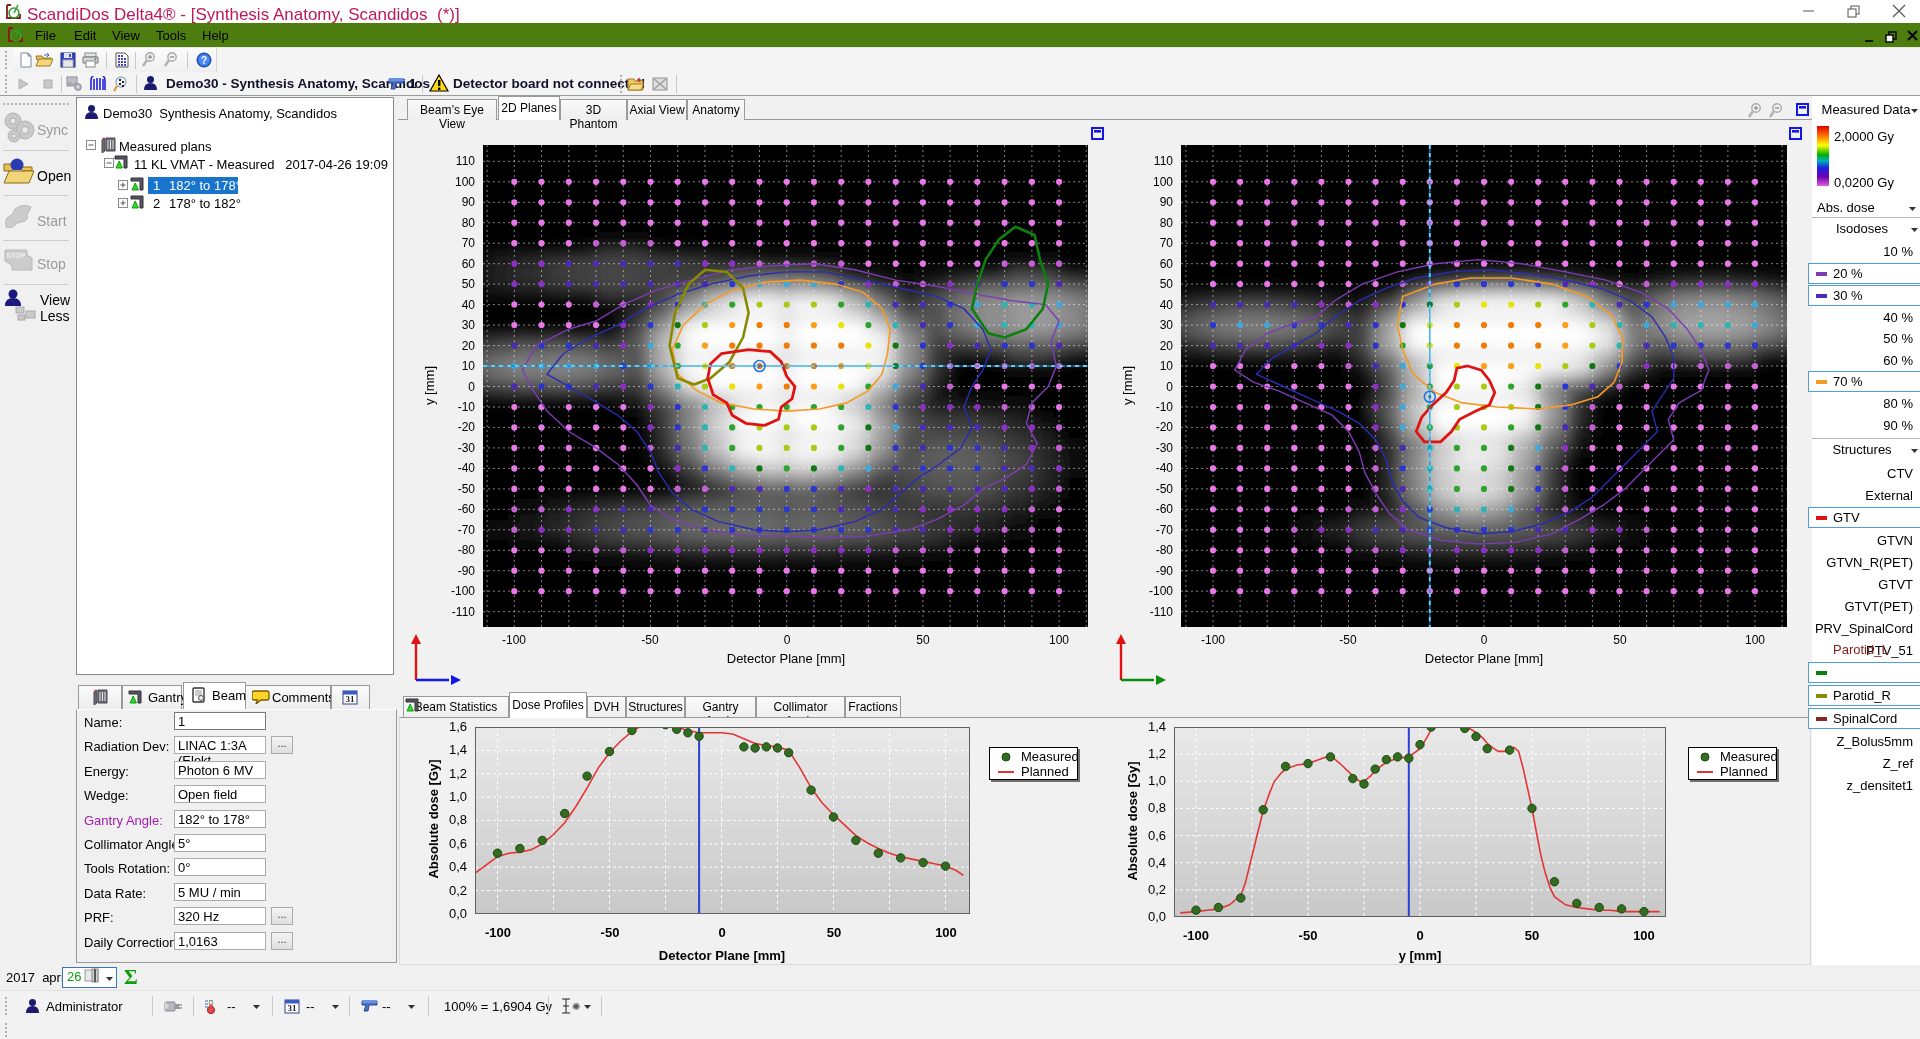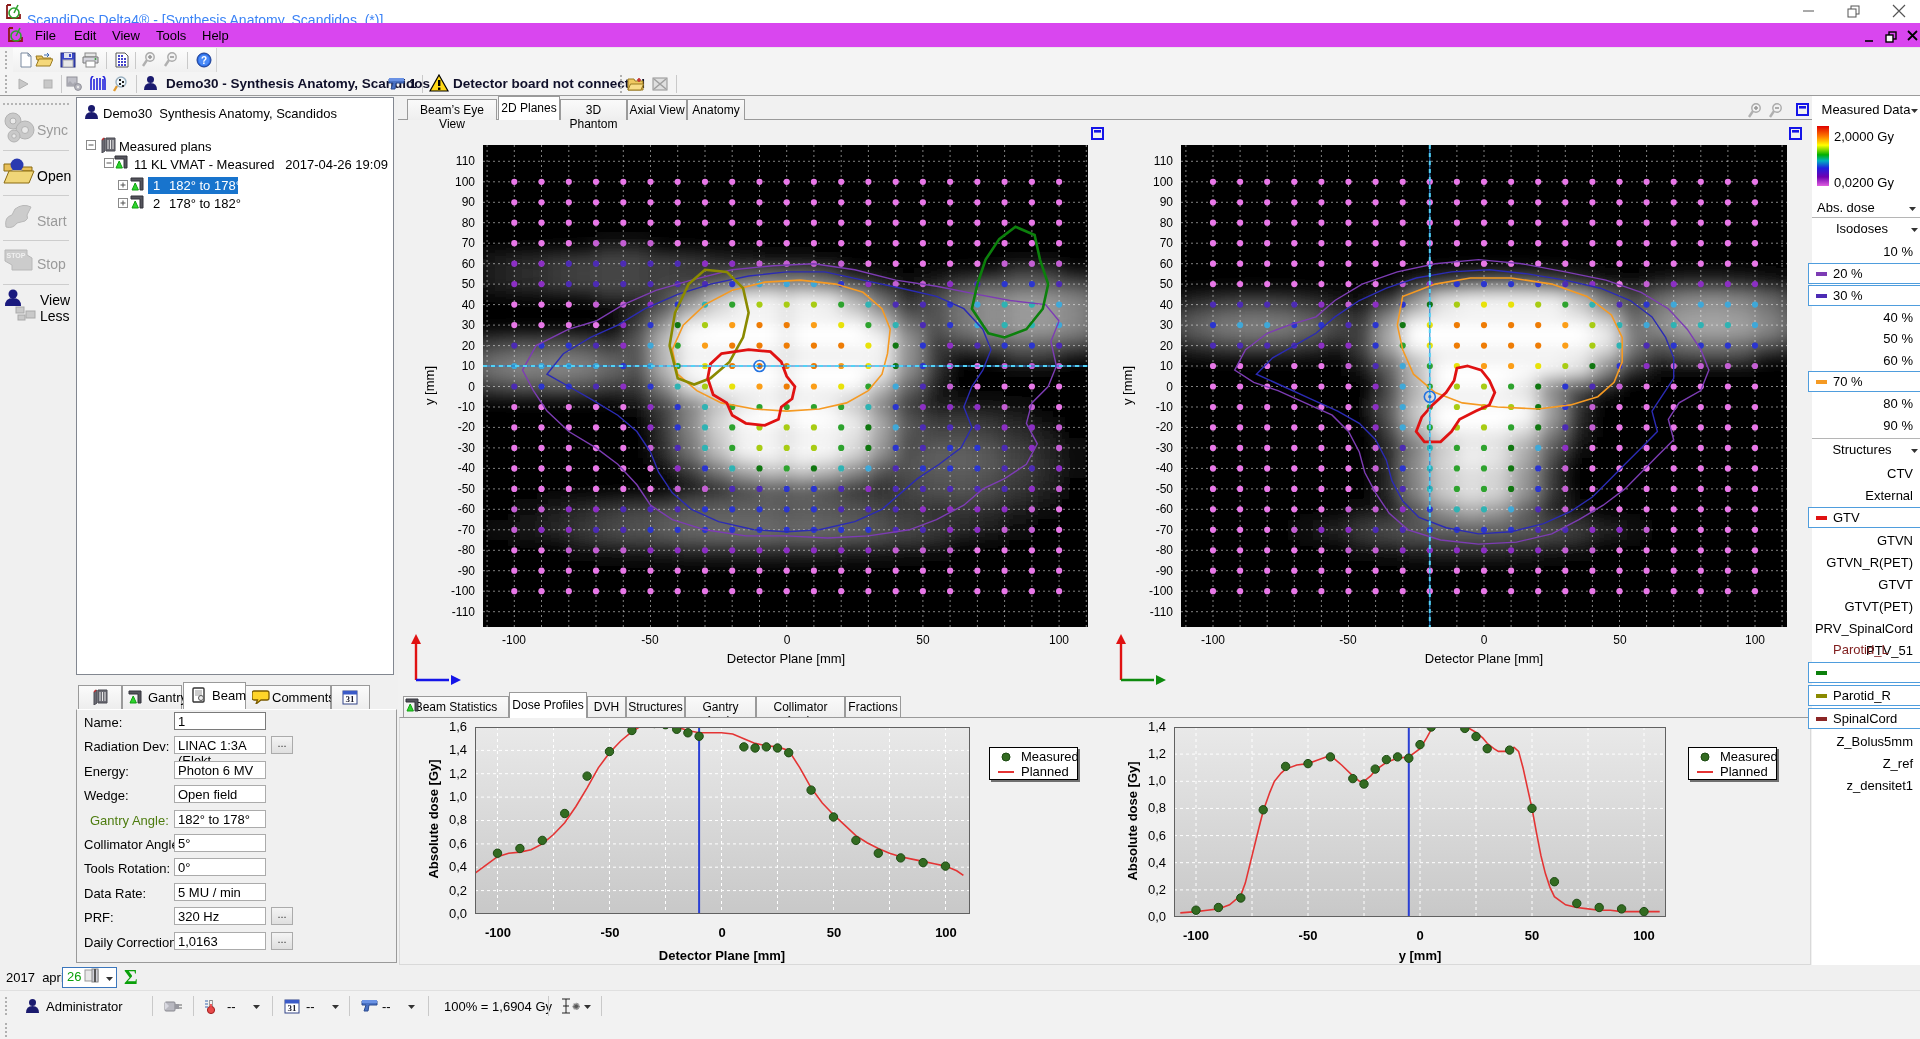--- a/index.html
+++ b/index.html
@@ -1,27 +1,27 @@
 <!DOCTYPE html>
 <html><head><meta charset="utf-8"><style>*{margin:0;padding:0;box-sizing:border-box}body{width:1920px;height:1039px;font-family:"Liberation Sans",sans-serif;font-size:13px;background:#f0f0f0;position:relative;overflow:hidden}.abs{position:absolute}.vsep{position:absolute;width:1px;background:#c9c9c9}.fld{position:absolute;height:18px;border:1px solid #ababab;background:#fff;font-size:13px;padding:1px 3px;color:#000}.dots{position:absolute;width:3px;border-left:2px dotted #b0b0b0;height:18px}</style></head><body>
 <div class="abs" style="left:0;top:0;width:1920px;height:23px;background:#ffffff">
     <div class="abs" style="left:5px;top:3px"><svg width="17" height="17" viewBox="0 0 17 17" style="" xmlns="http://www.w3.org/2000/svg">
         <path d="M2 2 h4 M2 2 v13 h13 v-4" stroke="#8b1a1a" stroke-width="1.8" fill="none"></path>
         <circle cx="9" cy="10" r="5" fill="none" stroke="#2ea12e" stroke-width="1.6"></circle>
         <line x1="9" y1="10" x2="13" y2="2" stroke="#2ea12e" stroke-width="1.6"></line>
       </svg></div>
-    <div class="abs" style="left:27px;top:12px;font-size:14px;color:#3b82f6">ScandiDos Delta4® - [Synthesis Anatomy, Scandidos&nbsp; (*)]</div>
+    <div class="abs" style="left:27px;top:5px;font-size:17px;color:#be185d">ScandiDos Delta4® - [Synthesis Anatomy, Scandidos&nbsp; (*)]</div>
     <svg class="abs" style="left:1795px;top:0" width="125" height="22">
       <line x1="8" y1="11" x2="19" y2="11" stroke="#555"></line>
       <rect x="56" y="6" width="8" height="8" fill="none" stroke="#555"></rect>
       <rect x="53" y="9" width="8" height="8" fill="#fff" stroke="#555"></rect>
       <path d="M98 5 l12 12 M110 5 l-12 12" stroke="#555" stroke-width="1.2"></path>
     </svg>
   </div>
-<div class="abs" style="left:0;top:23px;width:1920px;height:24px;background:#d946ef">
+<div class="abs" style="left:0;top:23px;width:1920px;height:24px;background:#4d7c0f">
     <div class="abs" style="left:7px;top:3px"><svg width="17" height="17" viewBox="0 0 17 17" style="" xmlns="http://www.w3.org/2000/svg">
         <path d="M2 2 h4 M2 2 v13 h13 v-4" stroke="#8b1a1a" stroke-width="1.8" fill="none"></path>
         <circle cx="9" cy="10" r="5" fill="none" stroke="#2ea12e" stroke-width="1.6"></circle>
         <line x1="9" y1="10" x2="13" y2="2" stroke="#2ea12e" stroke-width="1.6"></line>
       </svg></div>
     <div class="abs" style="left:35px;top:5px;color:#000">File</div>
     <div class="abs" style="left:74px;top:5px;color:#000">Edit</div>
     <div class="abs" style="left:112px;top:5px;color:#000">View</div>
     <div class="abs" style="left:156px;top:5px;color:#000">Tools</div>
     <div class="abs" style="left:202px;top:5px;color:#000">Help</div>
@@ -289,21 +289,21 @@
     <div class="abs" style="left:0;top:27px;width:321px;height:254px;background:#f0f0f0;border:1px solid #9a9a9a;border-top:1px solid #fff"></div>
     <div class="abs" style="left:8px;top:33px;color:#000">Name:</div>
     <div class="fld" style="left:98px;top:30px;width:92px;border-color:#7a7a7a">1</div>
     <div class="abs" style="left:8px;top:57px;color:#000">Radiation Dev:</div>
     <div class="fld" style="left:98px;top:54px;width:92px;border-color:#ababab">LINAC 1:3A (Elekt</div>
     <div class="abs" style="left:195px;top:54px;width:22px;height:18px;background:linear-gradient(#f4f4f4,#dfdfdf);border:1px solid #ababab;text-align:center;color:#333;font-size:11px">...</div>
     <div class="abs" style="left:8px;top:82px;color:#000">Energy:</div>
     <div class="fld" style="left:98px;top:79px;width:92px;border-color:#ababab">Photon 6 MV</div>
     <div class="abs" style="left:8px;top:106px;color:#000">Wedge:</div>
     <div class="fld" style="left:98px;top:103px;width:92px;border-color:#ababab">Open field</div>
-    <div class="abs" style="left:14px;top:131px;color:#4d7c0f">Gantry Angle:</div>
+    <div class="abs" style="left:8px;top:131px;color:#a21caf">Gantry Angle:</div>
     <div class="fld" style="left:98px;top:128px;width:92px;border-color:#ababab">182° to 178°</div>
     <div class="abs" style="left:8px;top:155px;color:#000">Collimator Angle:</div>
     <div class="fld" style="left:98px;top:152px;width:92px;border-color:#ababab">5°</div>
     <div class="abs" style="left:8px;top:179px;color:#000">Tools Rotation:</div>
     <div class="fld" style="left:98px;top:176px;width:92px;border-color:#ababab">0°</div>
     <div class="abs" style="left:8px;top:204px;color:#000">Data Rate:</div>
     <div class="fld" style="left:98px;top:201px;width:92px;border-color:#ababab">5 MU / min</div>
     <div class="abs" style="left:8px;top:228px;color:#000">PRF:</div>
     <div class="fld" style="left:98px;top:225px;width:92px;border-color:#ababab">320 Hz</div>
     <div class="abs" style="left:195px;top:225px;width:22px;height:18px;background:linear-gradient(#f4f4f4,#dfdfdf);border:1px solid #ababab;text-align:center;color:#333;font-size:11px">...</div>

